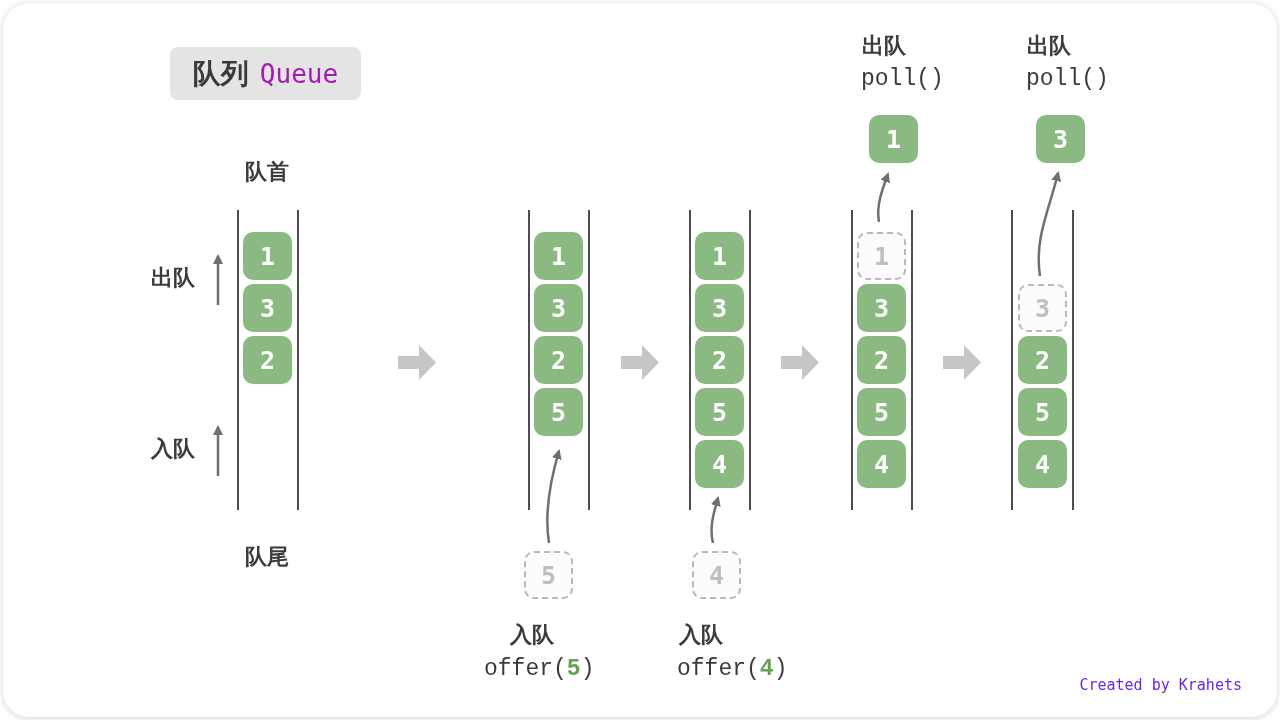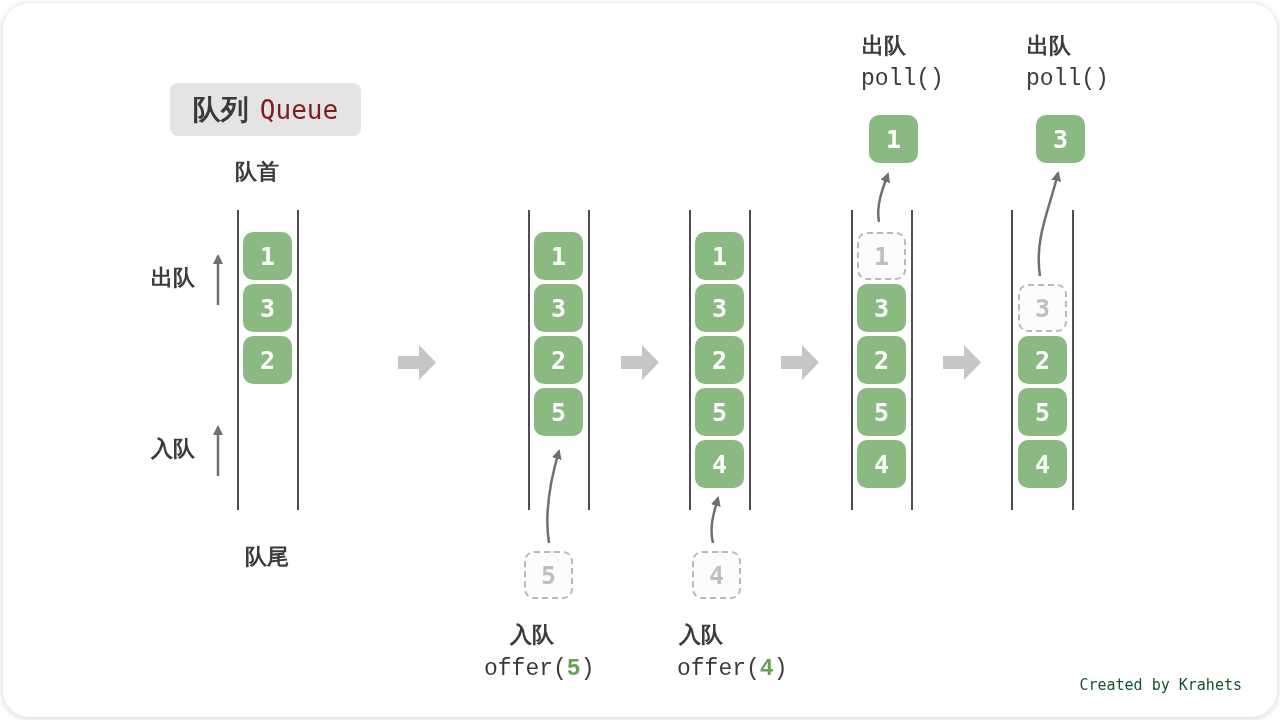--- a/index.html
+++ b/index.html
@@ -4,57 +4,57 @@
 <style>
   html,body{margin:0;padding:0;background:#ffffff;}
   .canvas{position:relative;width:1280px;height:720px;overflow:hidden;
           font-family:"Liberation Sans",sans-serif;color:#3b3b3b;}
   .card{position:absolute;inset:3px;background:#ffffff;border-radius:26px;
         box-shadow:0 1px 7px rgba(0,0,0,0.18);}
   .layer{position:absolute;inset:0;}
 
   .title-badge{position:absolute;left:170px;top:47px;width:191px;height:53px;
                background:#e4e4e4;border-radius:8px;display:flex;align-items:center;
-               justify-content:center;gap:11px;margin-top:36px;}
+               justify-content:center;gap:11px;}
   .title-zh{font-size:28px;font-weight:bold;color:#3a3a3a;}
-  .title-en{font-family:"DejaVu Sans Mono",monospace;font-size:26px;color:#7f1d1d;}
+  .title-en{font-family:"DejaVu Sans Mono",monospace;font-size:26px;color:#a21caf;}
 
   .zh-label{position:absolute;font-size:22px;font-weight:bold;color:#3b3b3b;white-space:nowrap;}
   .center90{width:90px;text-align:center;}
 
   .vline{position:absolute;top:210px;width:2px;height:300px;background:#4d4d4d;}
 
   .gbox{position:absolute;width:49px;height:48px;background:#8aba82;border-radius:10px;
         display:flex;align-items:center;justify-content:center;color:#ffffff;
         font-family:"DejaVu Sans Mono",monospace;font-size:25px;font-weight:bold;}
   .dbox{position:absolute;width:45px;height:44px;background:#fcfcfc;border:2px dashed #b9b9b9;
         border-radius:10px;display:flex;align-items:center;justify-content:center;color:#bfbfbf;
         font-family:"DejaVu Sans Mono",monospace;font-size:25px;font-weight:bold;}
 
   .op-zh{position:absolute;font-size:22px;font-weight:bold;color:#3b3b3b;}
   .op-code{position:absolute;font-family:Liberation Mono, monospace;font-size:23px;
            color:#3b3b3b;white-space:pre;}
   .op-code .arg{color:#64a34f;font-weight:bold;}
 
   .watermark{position:absolute;right:38px;top:676px;font-family:"DejaVu Sans Mono",monospace;
-             font-size:15px;color:#14532d;}
+             font-size:15px;color:#6d28d9;}
   svg{display:block;}
 </style>
 </head>
 <body>
 
 <div class="canvas">
   <div class="card"></div>
 
   <div class="title-badge">
     <span class="title-zh">队列</span>
     <span class="title-en">Queue</span>
   </div>
 
-  <div class="zh-label center90" style="left:212px;top:157px;">队首</div>
+  <div class="zh-label center90" style="left:222px;top:157px;">队首</div>
   <div class="zh-label center90" style="left:222px;top:542px;">队尾</div>
 
   <div class="zh-label" style="left:151px;top:263px;">出队</div>
   <div class="zh-label" style="left:151px;top:434px;">入队</div>
 
   <div class="layer">
     <div class="vline" style="left:237px;"></div>
     <div class="vline" style="left:297px;"></div>
     <div class="vline" style="left:528px;"></div>
     <div class="vline" style="left:588px;"></div>

